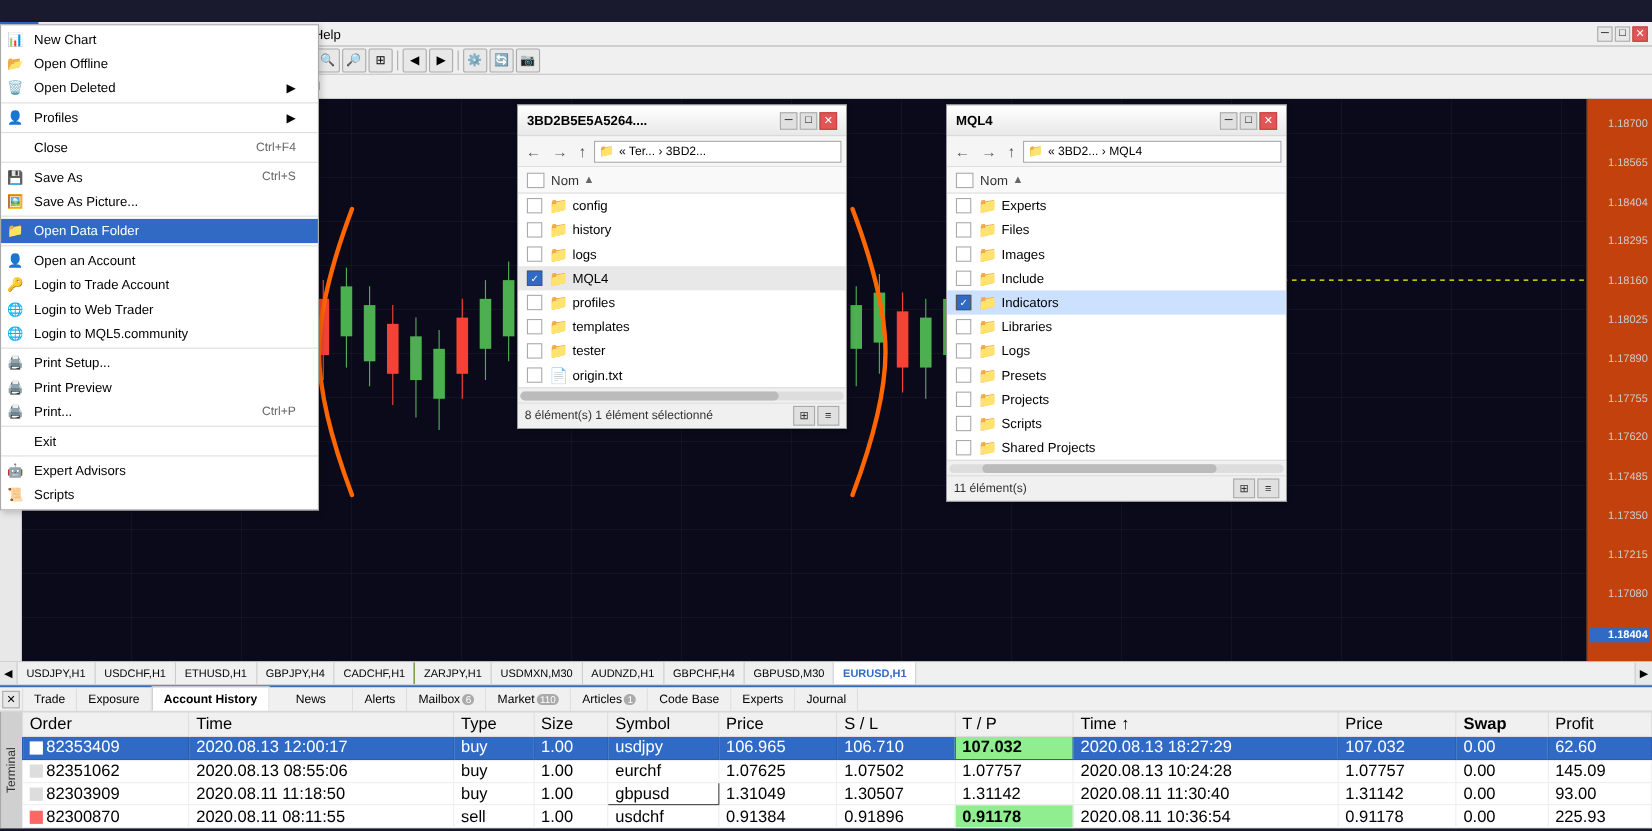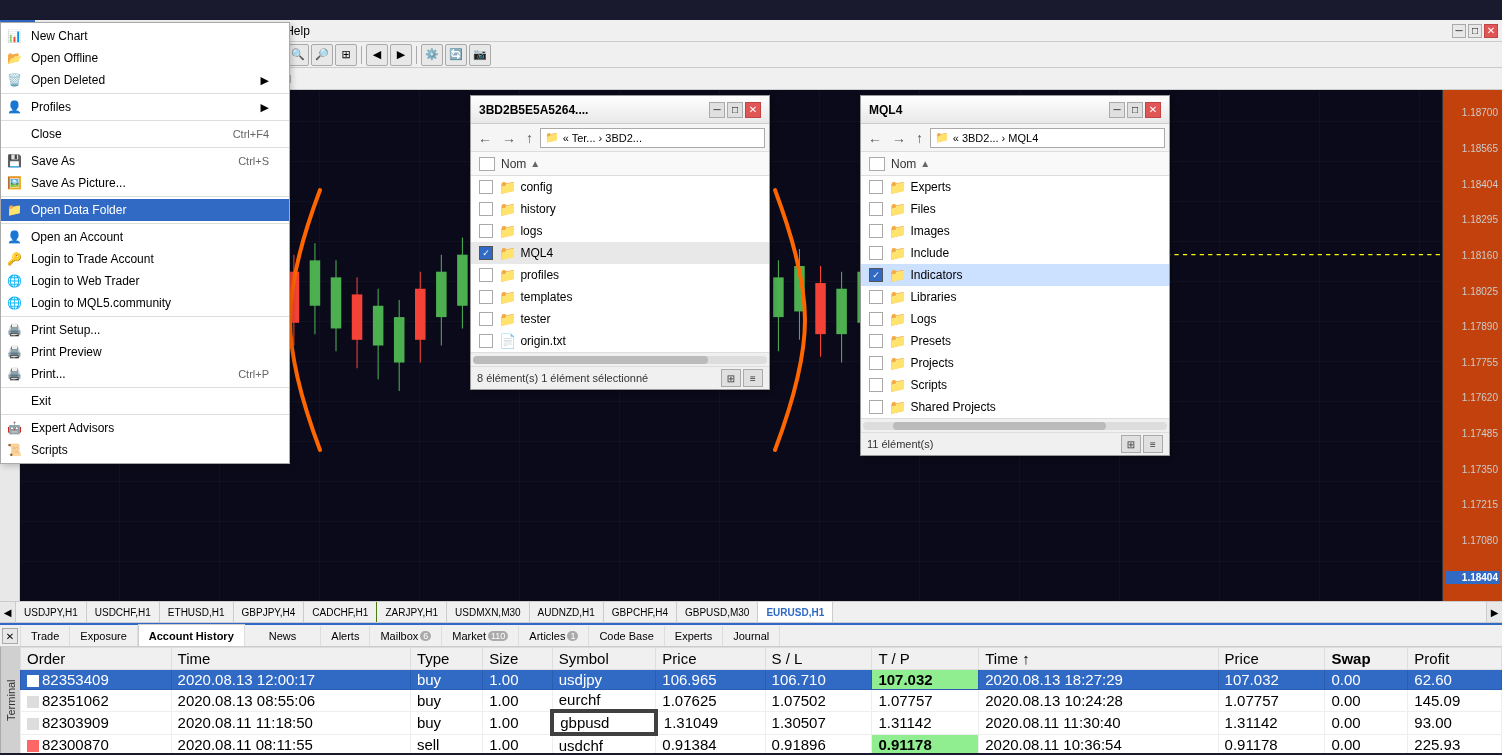--- a/index.html
+++ b/index.html
@@ -508,21 +508,21 @@
             <td style="border:1px solid #eee;padding:1px 6px;">0.00</td>
             <td style="border:1px solid #eee;padding:1px 6px;">145.09</td>
           </tr>
           <tr>
             <td style="border:1px solid #eee;padding:1px 6px;">
               <span style="display:inline-block;width:12px;height:12px;background:#ddd;margin-right:3px;vertical-align:middle;"></span>82303909
             </td>
             <td style="border:1px solid #eee;padding:1px 6px;">2020.08.11 11:18:50</td>
             <td style="border:1px solid #eee;padding:1px 6px;">buy</td>
             <td style="border:1px solid #eee;padding:1px 6px;">1.00</td>
-            <td style="border:4px solid #404040;padding:1px 6px;">gbpusd</td>
+            <td style="border:1px solid #404040;padding:1px 6px;">gbpusd</td>
             <td style="border:1px solid #eee;padding:1px 6px;">1.31049</td>
             <td style="border:1px solid #eee;padding:1px 6px;">1.30507</td>
             <td style="border:1px solid #eee;padding:1px 6px;">1.31142</td>
             <td style="border:1px solid #eee;padding:1px 6px;">2020.08.11 11:30:40</td>
             <td style="border:1px solid #eee;padding:1px 6px;">1.31142</td>
             <td style="border:1px solid #eee;padding:1px 6px;">0.00</td>
             <td style="border:1px solid #eee;padding:1px 6px;">93.00</td>
           </tr>
           <tr>
             <td style="border:1px solid #eee;padding:1px 6px;">

